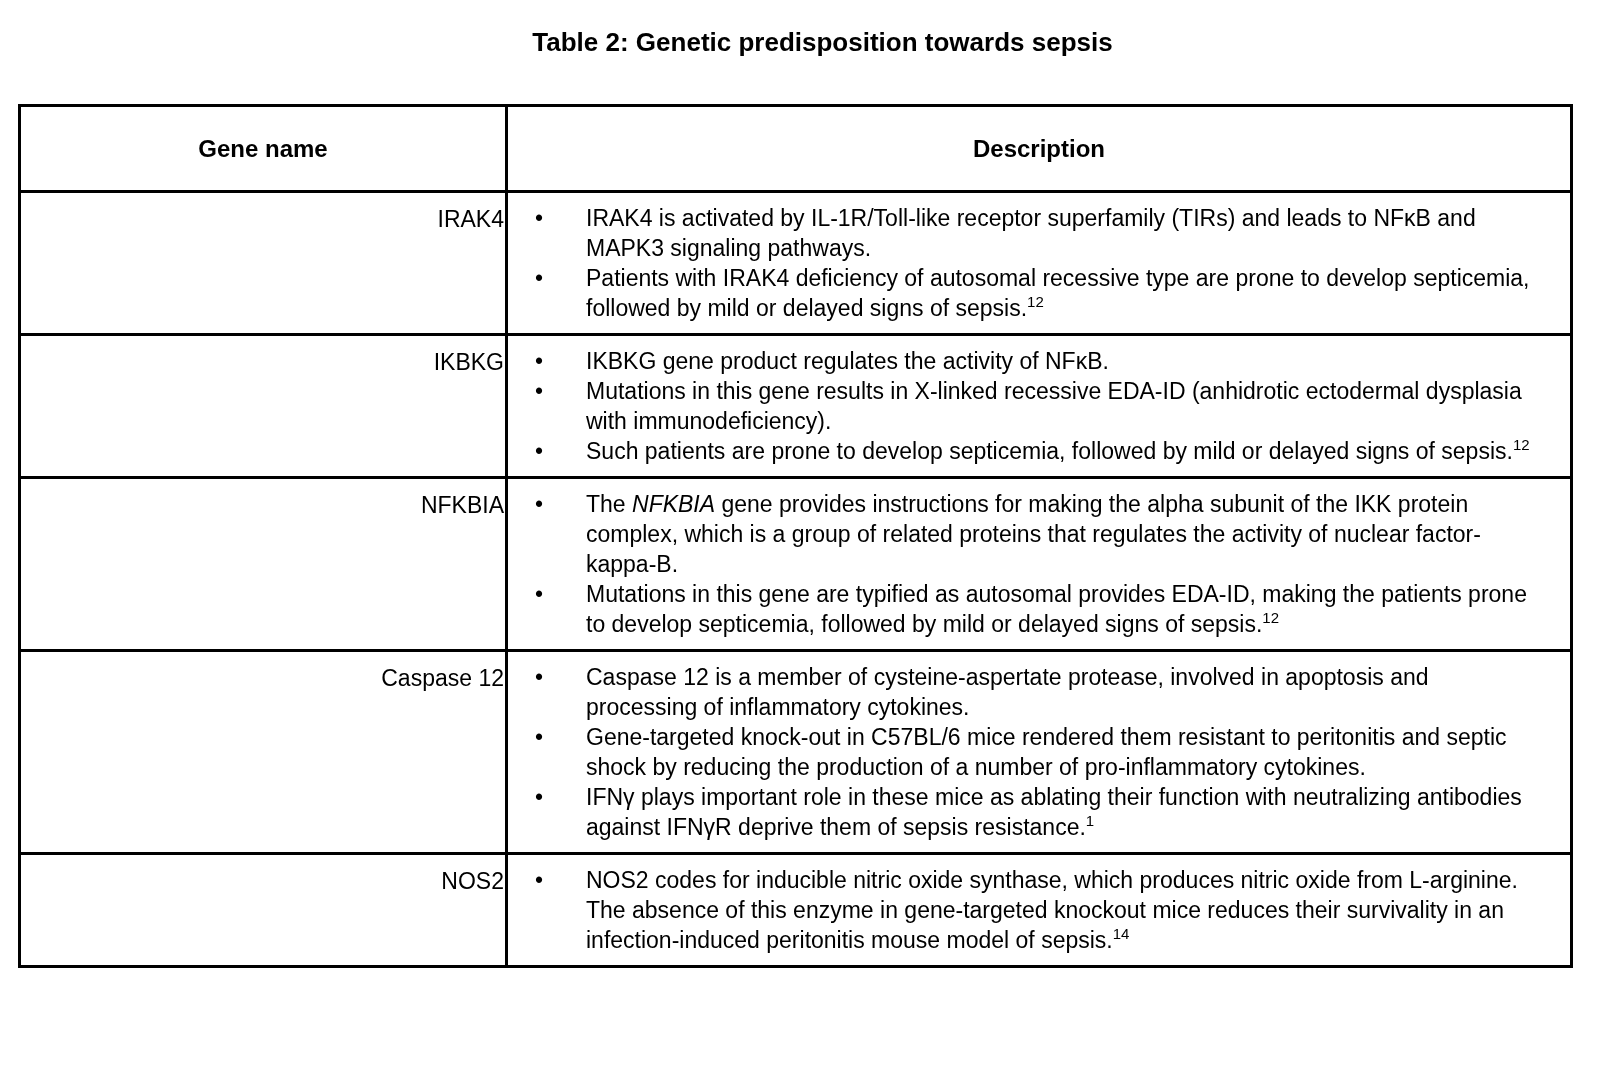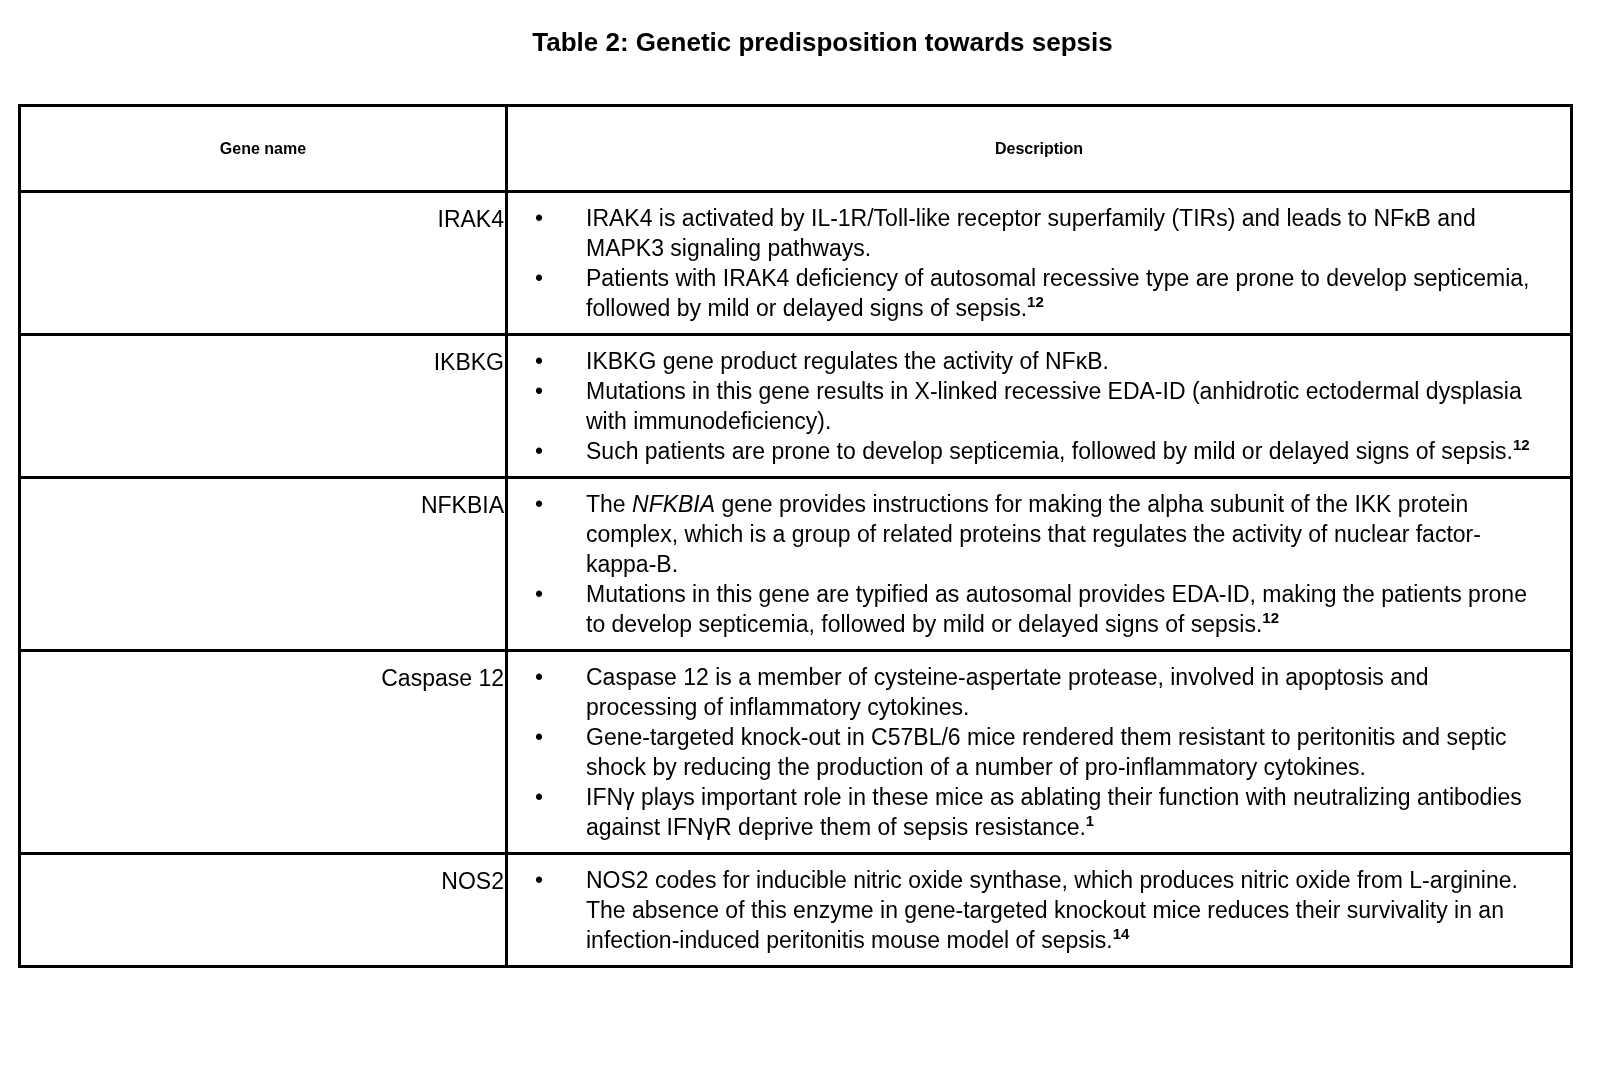--- a/index.html
+++ b/index.html
@@ -29,21 +29,21 @@
     margin: 46px 0 0 18px;
     background: #ffffff;
   }
   table.gene-table th,
   table.gene-table td {
     border: 3px solid #000000;
     box-sizing: border-box;
   }
   th.header-cell {
     height: 86px;
-    font-size: 16px;
+    font-size: 24px;
     font-weight: bold;
     text-align: center;
     vertical-align: middle;
     padding: 0;
   }
   td.gene-cell {
     vertical-align: top;
     text-align: right;
     font-size: 23px;
     line-height: 30px;
@@ -64,21 +64,20 @@
     box-sizing: border-box;
     padding-left: 27px;
     font-size: 23px;
   }
   .bullet-text {
     flex: 1 1 auto;
   }
   .bullet-text sup {
     font-size: 15px;
     line-height: 0;
-    font-weight: bold;
   }
 </style>
 </head>
 <body>
 
 <div class="page-title">Table 2: Genetic predisposition towards sepsis</div>
 
 <table class="gene-table">
   <colgroup>
     <col style="width:487px">

